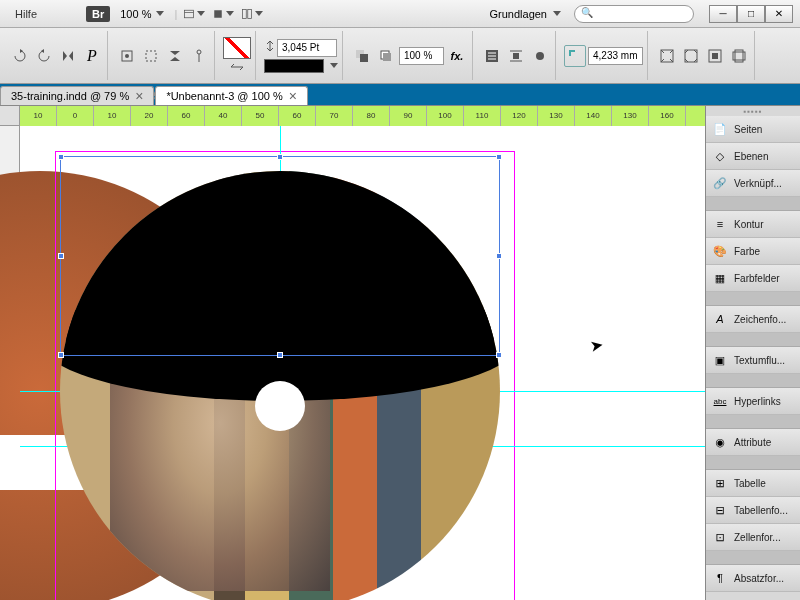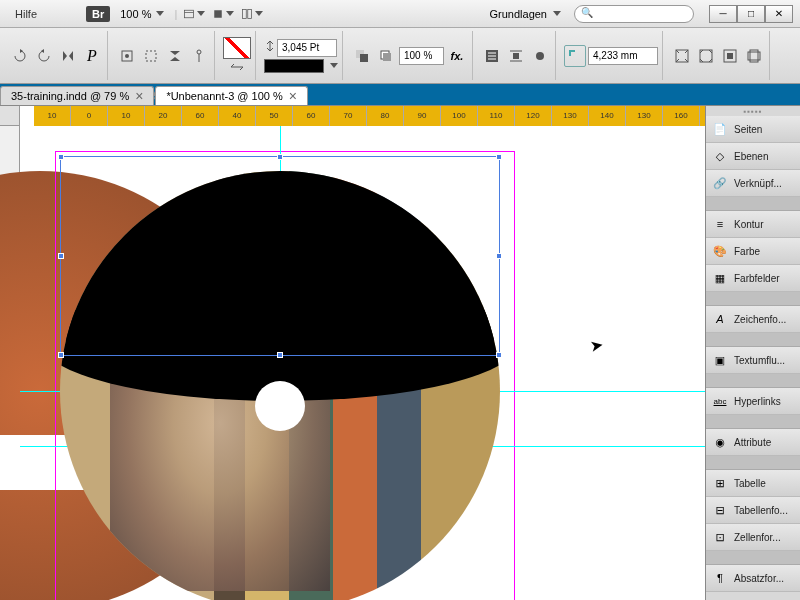--- a/index.html
+++ b/index.html
@@ -28,21 +28,21 @@
 .checkbox-wrap { display: flex; align-items: center; gap: 4px; }
 
 .tab-bar { height: 22px; background: #0369a1; display: flex; align-items: flex-end; border-bottom: 1px solid #888; }
 .tab { padding: 3px 10px; background: #ddd; border: 1px solid #999; border-bottom: none; margin-right: 1px; cursor: pointer; border-top-left-radius: 3px; border-top-right-radius: 3px; display: flex; align-items: center; gap: 6px; }
 .tab.active { background: #fff; }
 .tab .close { color: #666; font-size: 14px; line-height: 10px; cursor: pointer; }
 
 .main-area { display: flex; height: calc(600px - 28px - 56px - 22px); }
 
 .canvas-area { flex: 1; background: #fff; position: relative; overflow: hidden; }
-.ruler-h { position: absolute; top: 0; left: 34px; right: 0; height: 24px; background: #eab308; border-bottom: 1px solid #999; display: flex; white-space: nowrap; overflow: hidden; }
+.ruler-h { position: absolute; top: 0; left: 20px; right: 0; height: 24px; background: #bef264; border-bottom: 1px solid #999; display: flex; white-space: nowrap; overflow: hidden; }
 .ruler-h span { width: 37px; min-width: 37px; flex-shrink: 0; font-size: 8px; color: #333; border-right: 1px solid #aaa; text-align: center; line-height: 20px; }
 .ruler-v { position: absolute; top: 20px; left: 0; bottom: 0; width: 20px; background: #f0f0f0; border-right: 1px solid #999; }
 .ruler-corner { position: absolute; top: 0; left: 0; width: 20px; height: 20px; background: #e0e0e0; border-right: 1px solid #999; border-bottom: 1px solid #999; }
 .canvas-content { position: absolute; top: 20px; left: 20px; right: 0; bottom: 0; background: #fff; }
 
 .cd-artwork { position: absolute; left: 40px; top: 30px; width: 440px; height: 480px; }
 .cd-disc { position: absolute; left: 0; top: 15px; width: 440px; height: 440px; border-radius: 50%; overflow: hidden; background: linear-gradient(to right, #c4a97a 0%, #c4a97a 35%, #5a4a3a 35%, #5a4a3a 42%, #d4b56a 42%, #d4b56a 52%, #4a6a5a 52%, #4a6a5a 62%, #ca6a3a 62%, #ca6a3a 72%, #4a5a6a 72%, #4a5a6a 82%, #ba9a5a 82%, #ba9a5a 100%); }
 .cd-top-black { position: absolute; top: 0; left: 0; right: 0; height: 170px; background: #000; border-radius: 220px 220px 0 0; }
 .cd-top-black::after { content: ""; position: absolute; bottom: -60px; left: -20px; right: -20px; height: 120px; background: #000; border-radius: 50%; }
 .cd-face { position: absolute; left: 50px; top: 140px; width: 220px; height: 280px; background: radial-gradient(ellipse at 50% 40%, #d4b89a 0%, #b89a7a 30%, #8a6a5a 60%, #4a3a3a 100%); opacity: 0.85; }
@@ -224,21 +224,21 @@
           <circle cx="8" cy="8" r="4" fill="#555"></circle>
         </svg>
       </div>
   </div>
   <div class="tool-group">
     <div class="tool-btn" style="border:1px solid #7aa">
         <svg viewBox="0 0 16 16">
           <path d="M3 8 L3 3 L8 3" fill="none" stroke="#4aa" stroke-width="2"></path>
         </svg>
       </div>
-    <input class="num-input" style="width: 70px;" value="4,233 mm">
+    <input class="num-input" style="width: 55px;" value="4,233 mm">
   </div>
   <div class="tool-group">
     <div class="tool-btn">
         <svg viewBox="0 0 16 16">
           <rect x="2" y="2" width="12" height="12" fill="none" stroke="#555"></rect>
           <path d="M5 5 L2 2 M11 5 L14 2 M5 11 L2 14 M11 11 L14 14" stroke="#555"></path>
         </svg>
       </div>
     <div class="tool-btn">
         <svg viewBox="0 0 16 16">

